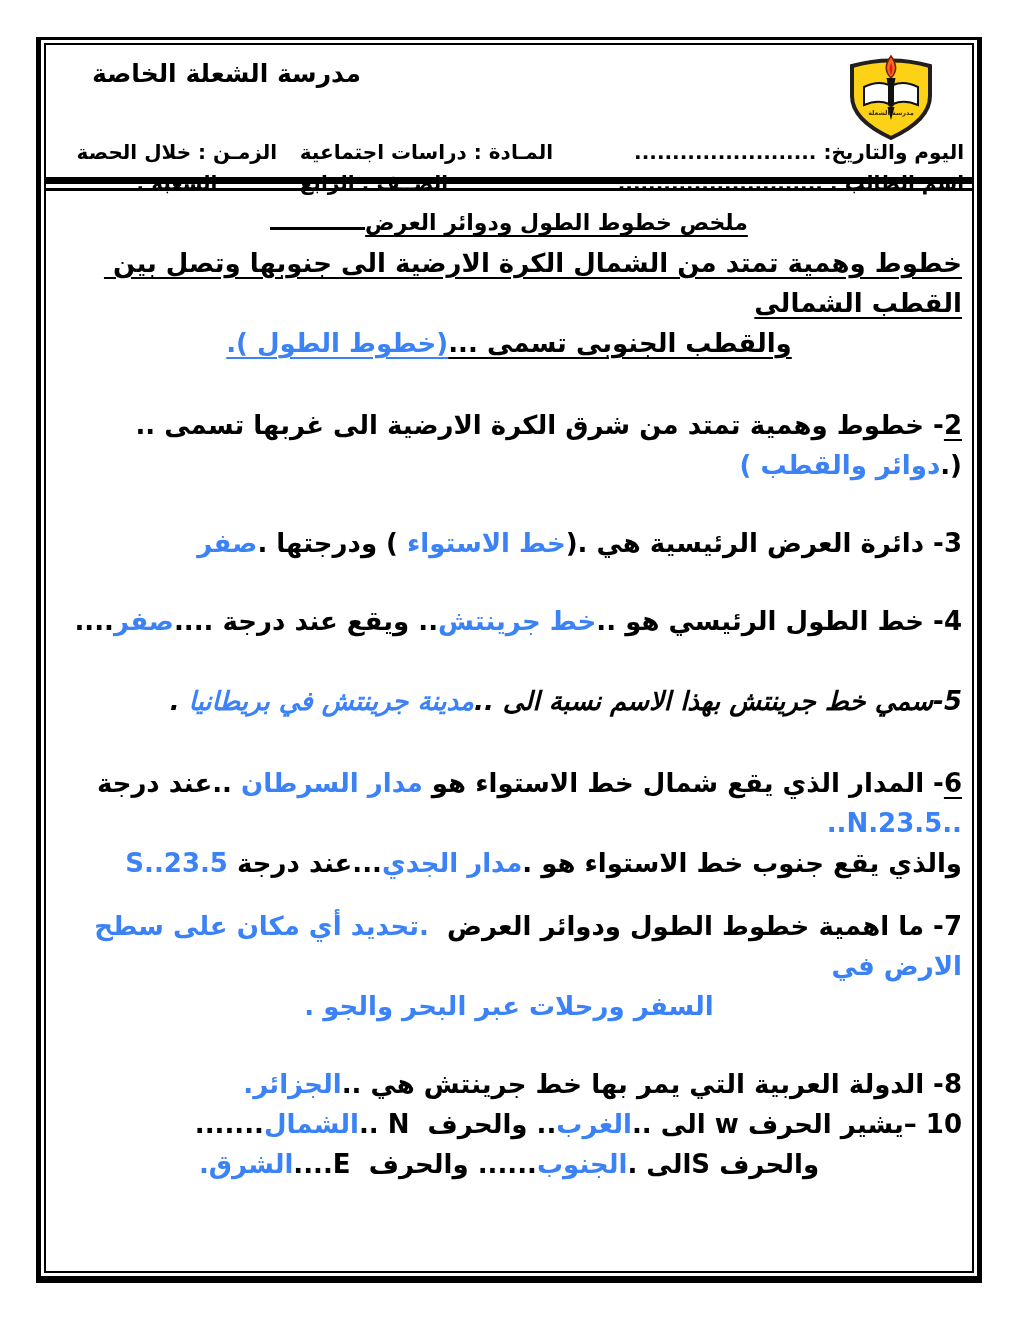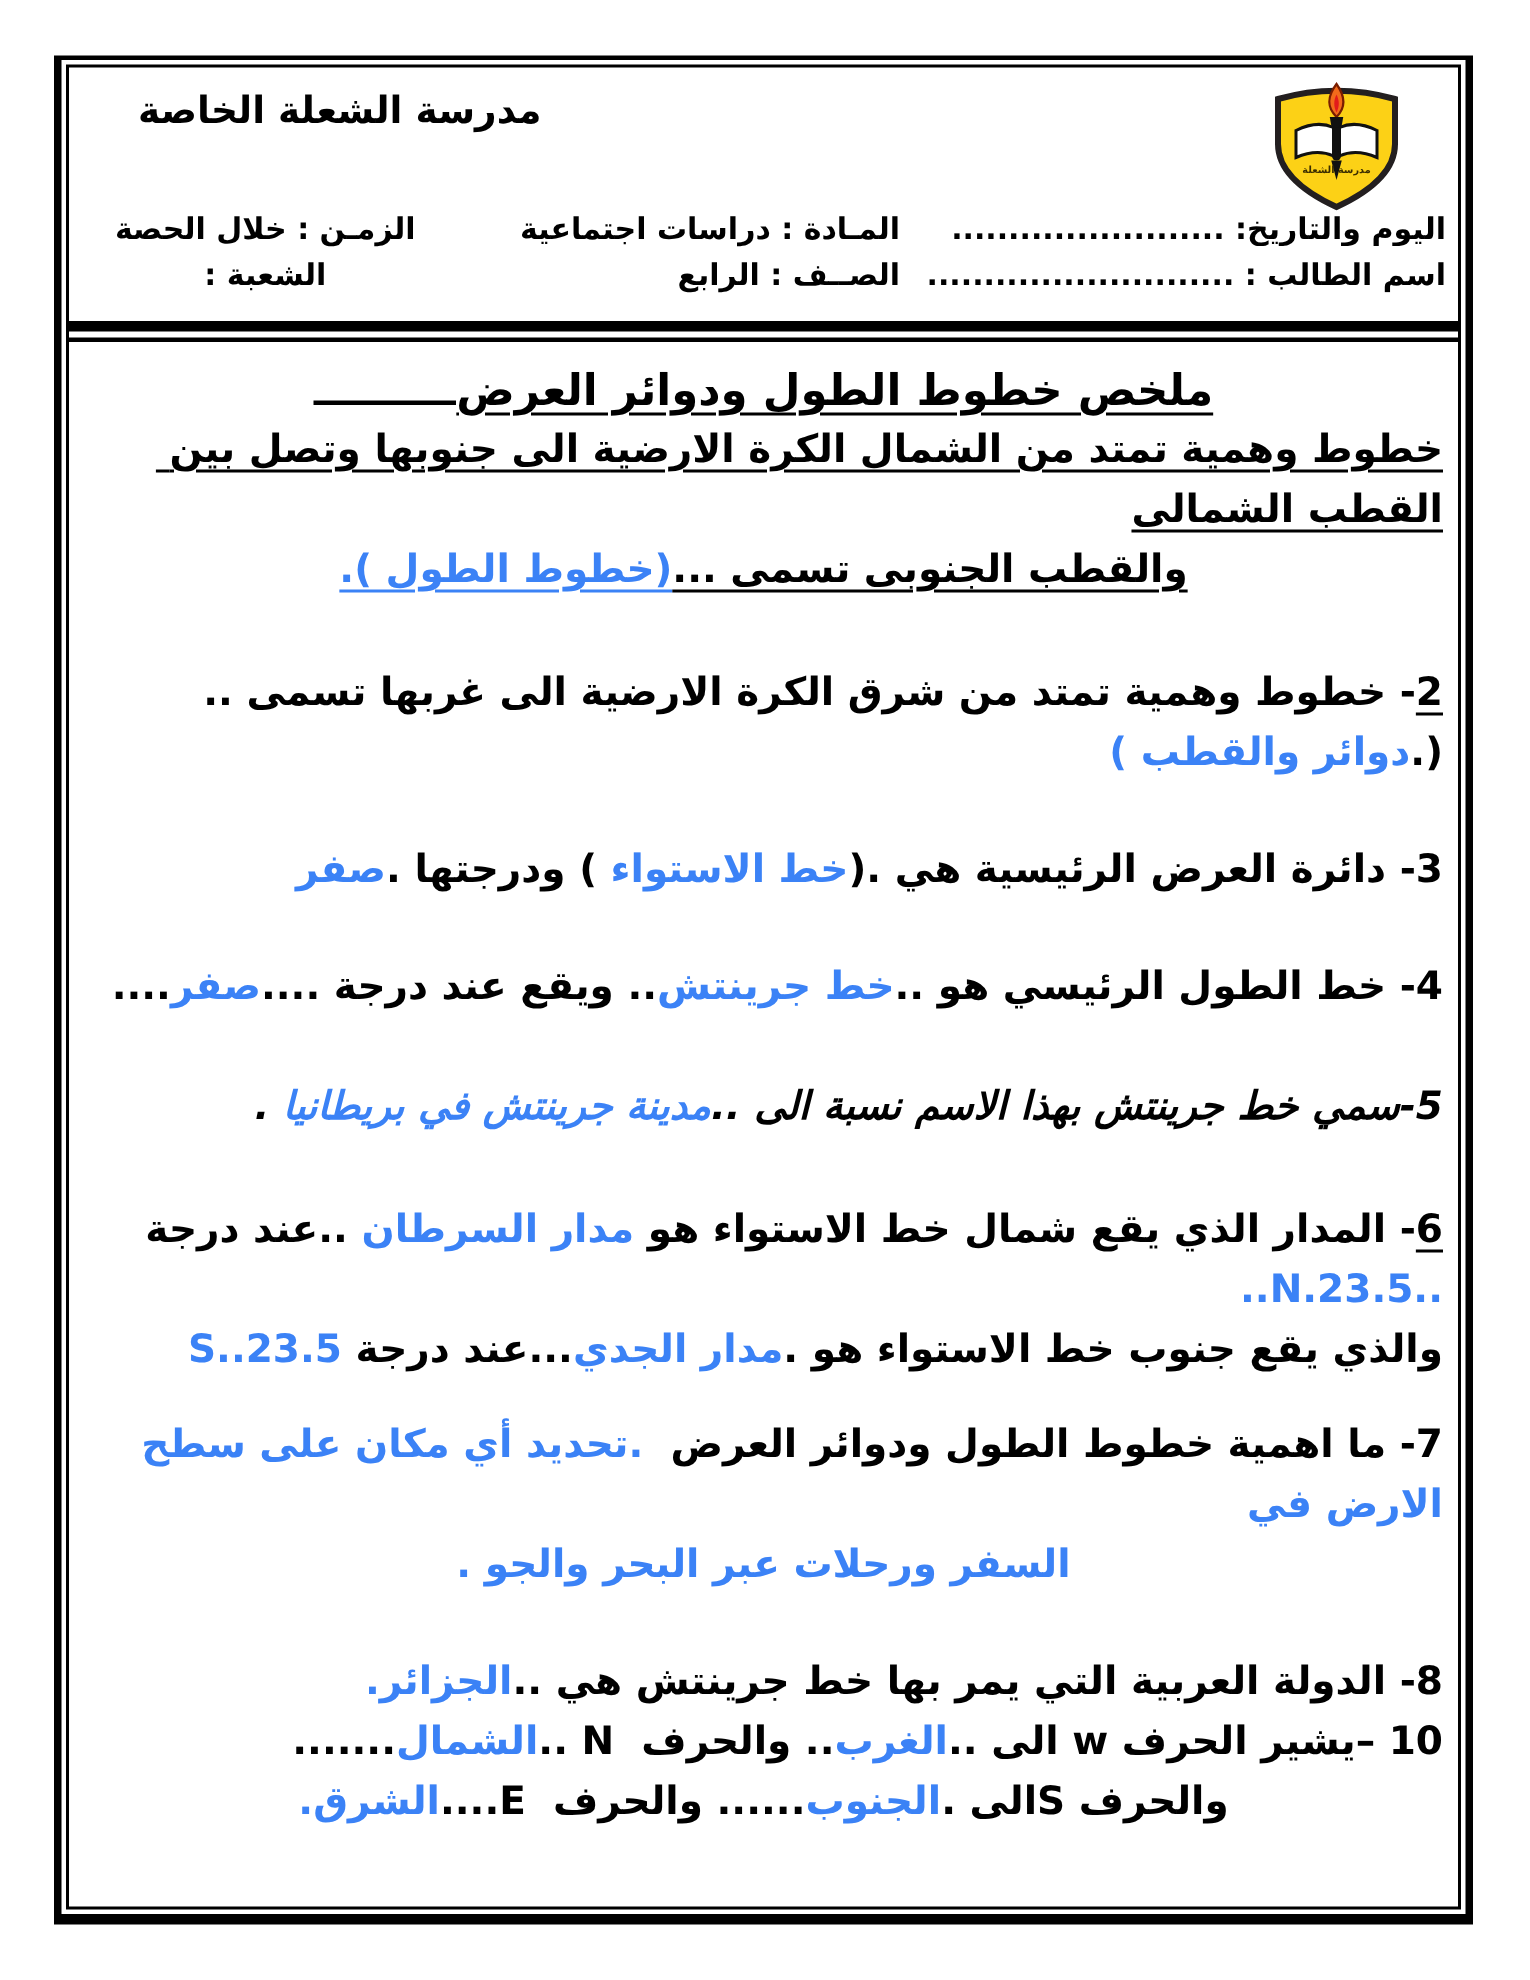--- a/index.html
+++ b/index.html
@@ -10,27 +10,27 @@
   .page{
     position:absolute;left:36px;top:37px;width:946px;height:1246px;
     box-sizing:border-box;border:solid #000;border-width:3px 5px 7px 5px;padding:3px;
     background:#fff;
   }
   .inner{
     box-sizing:border-box;width:100%;height:100%;
     border:2px solid #000;position:relative;overflow:hidden;
   }
   
-  header{position:relative;height:169px;direction:rtl;}
+  header{position:relative;height:132px;direction:rtl;}
   .school-name{position:absolute;left:46px;top:14px;font-size:25px;direction:rtl;}
   .logo{position:absolute;right:26px;top:6px;}
   .fields{position:absolute;top:88px;right:8px;left:8px;direction:rtl;font-size:20px;}
   .frow{display:flex;height:31px;align-items:flex-end;}
   .fc1{flex:0 0 40%;text-align:right;white-space:nowrap;overflow:hidden;}
-  .fc2{flex:0 0 33%;text-align:right;white-space:nowrap;}
+  .fc2{flex:0 0 33%;text-align:left;white-space:nowrap;}
   .fc3{flex:0 0 27%;text-align:center;white-space:nowrap;margin-top:44px;}
   
   .separator{height:4px;border-top:7px solid #000;border-bottom:3px solid #000;margin:0;}
   
   main{direction:rtl;text-align:right;padding:4px 10px 0 10px;font-size:26px;line-height:40px;}
   .line{min-height:40px;}
   .seg{white-space:pre-wrap;}
   .r{color:#3b82f6;}
   .u{text-decoration:underline;text-decoration-thickness:2px;text-underline-offset:5px;}
   .tail{display:inline-block;width:95px;height:4px;border-bottom:3px solid #000;vertical-align:baseline;}
@@ -75,21 +75,21 @@
           <span class="fc1">اسم الطالب : ...........................</span>
           <span class="fc2">الصــف  : الرابع</span>
           <span class="fc3">الشعبة  :</span>
         </div>
       </div>
     </header>
 
     <div class="separator"></div>
 
     <main id="content">
-        <div class="line" style="text-align: center; margin-top: 8px; font-size: 29px;"><span class="seg u">ملخص خطوط الطول ودوائر العرض</span><span class="tail"></span></div>
+        <div class="line" style="text-align: center; margin-top: 8px; font-size: 22px;"><span class="seg u">ملخص خطوط الطول ودوائر العرض</span><span class="tail"></span></div>
         <div class="line" style="text-align: right;"><span class="seg u">خطوط وهمية تمتد من الشمال الكرة الارضية الى جنوبها وتصل بين القطب الشمالى</span></div>
         <div class="line" style="text-align: center;"><span class="seg u">والقطب الجنوبى تسمى ...</span><span class="seg r u">(خطوط الطول ).</span></div>
         <div class="line" style="text-align: right; margin-top: 42px;"><span class="seg u">2</span><span class="seg">- خطوط وهمية تمتد من شرق الكرة الارضية الى غربها تسمى ..(.</span><span class="seg r">دوائر والقطب )</span></div>
         <div class="line" style="text-align: right; margin-top: 38px;"><span class="seg">3- دائرة العرض الرئيسية هي .(</span><span class="seg r">خط الاستواء </span><span class="seg">) ودرجتها .</span><span class="seg r">صفر</span></div>
         <div class="line" style="text-align: right; margin-top: 38px;"><span class="seg">4- خط الطول الرئيسي هو ..</span><span class="seg r">خط جرينتش</span><span class="seg">.. ويقع عند درجة ....</span><span class="seg r">صفر</span><span class="seg">....</span></div>
         <div class="line" style="text-align: right; margin-top: 40px; font-style: italic;"><span class="seg">5-سمي خط جرينتش بهذا الاسم نسبة الى ..</span><span class="seg r">مدينة جرينتش في بريطانيا</span><span class="seg"> .</span></div>
         <div class="line" style="text-align: right; margin-top: 42px;"><span class="seg u">6</span><span class="seg">- المدار الذي يقع شمال خط الاستواء هو </span><span class="seg r">مدار السرطان</span><span class="seg"> ..عند درجة </span><span class="seg r">..23.5.N..</span></div>
         <div class="line" style="text-align: right;"><span class="seg">والذي يقع جنوب خط الاستواء هو .</span><span class="seg r">مدار الجدي</span><span class="seg">...عند درجة </span><span class="seg r">23.5..S</span></div>
         <div class="line" style="text-align: right; margin-top: 23px;"><span class="seg">7- ما اهمية خطوط الطول ودوائر العرض  </span><span class="seg r">.تحديد أي مكان على سطح الارض في</span></div>
         <div class="line" style="text-align: center;"><span class="seg r">السفر ورحلات عبر البحر والجو .</span></div>

